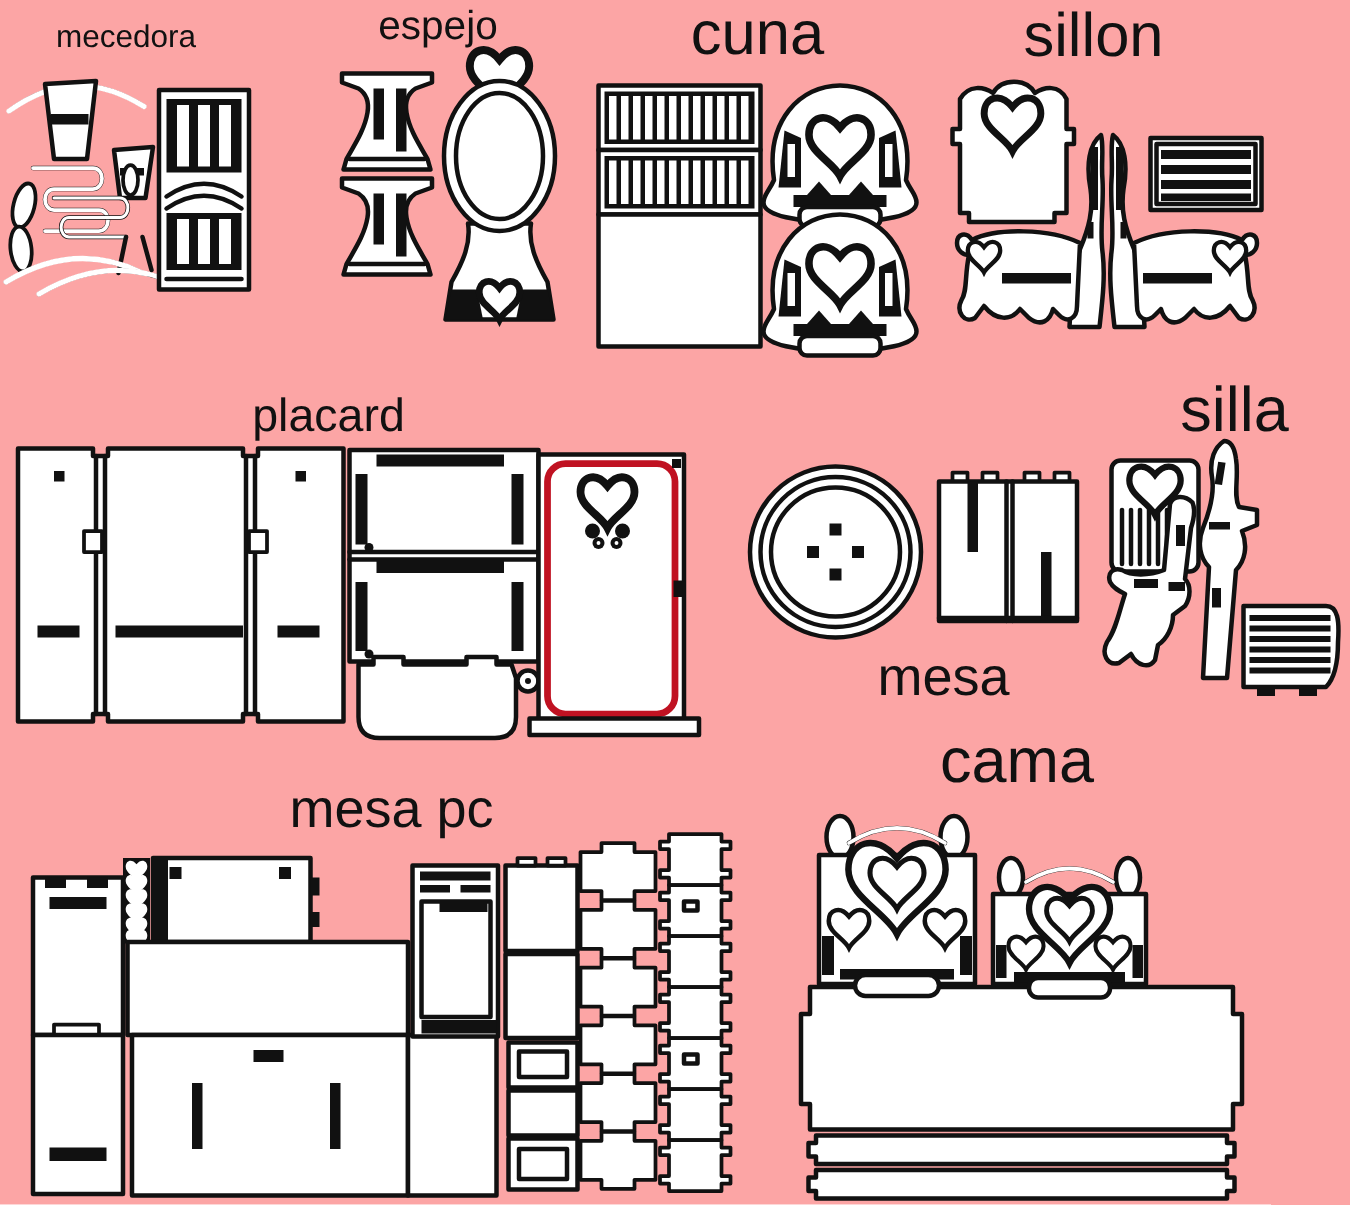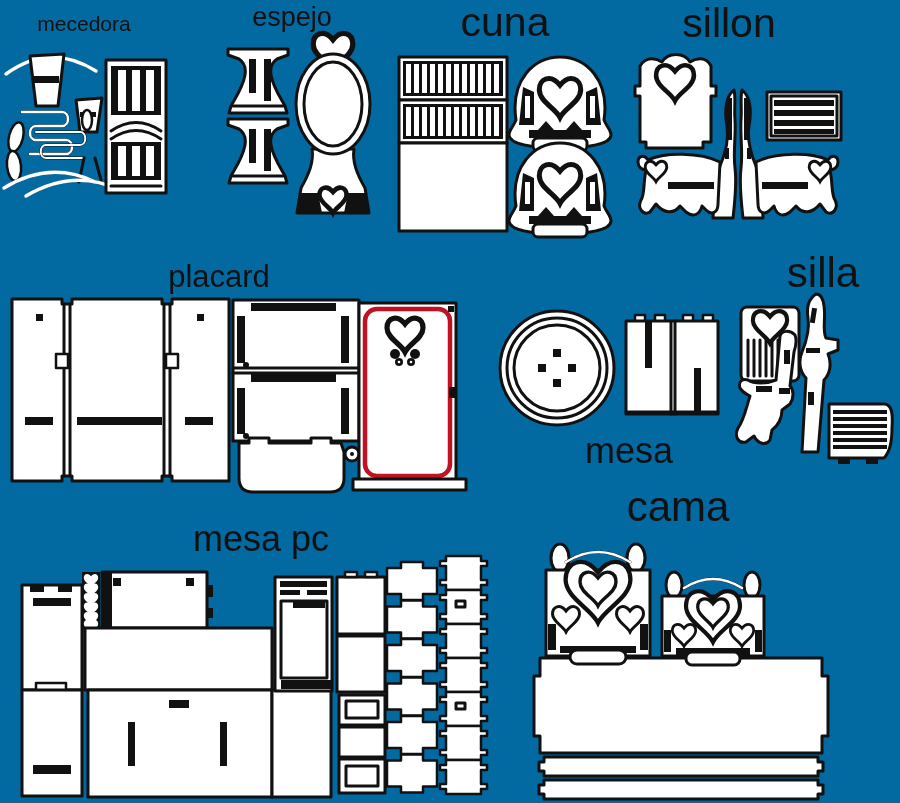--- a/index.html
+++ b/index.html
@@ -1,16 +1,16 @@
 <!DOCTYPE html>
 <html><head>
 <meta charset="utf-8">
 <style>
   html,body{margin:0;padding:0;background:#fff;}
-  .canvas{position:relative;width:900px;height:803px;background:#0369a1;overflow:hidden;}
+  .canvas{position:relative;width:900px;height:803px;background:#fca5a5;overflow:hidden;}
   svg{position:absolute;left:0;top:0;}
   .lbl{font-family:"Liberation Sans","DejaVu Sans",sans-serif;fill:#111;text-anchor:middle;}
   .o{fill:#fff;stroke:#111;stroke-width:3;stroke-linejoin:round;stroke-linecap:round;}
   .t{stroke-width:2.5;}
   .k{fill:#111;stroke:none;}
   .n{fill:none;stroke:#111;stroke-width:3;stroke-linejoin:round;stroke-linecap:round;}
   .wln{fill:none;stroke:#fff;stroke-linejoin:round;stroke-linecap:round;}
 </style>
 </head>
 <body>

